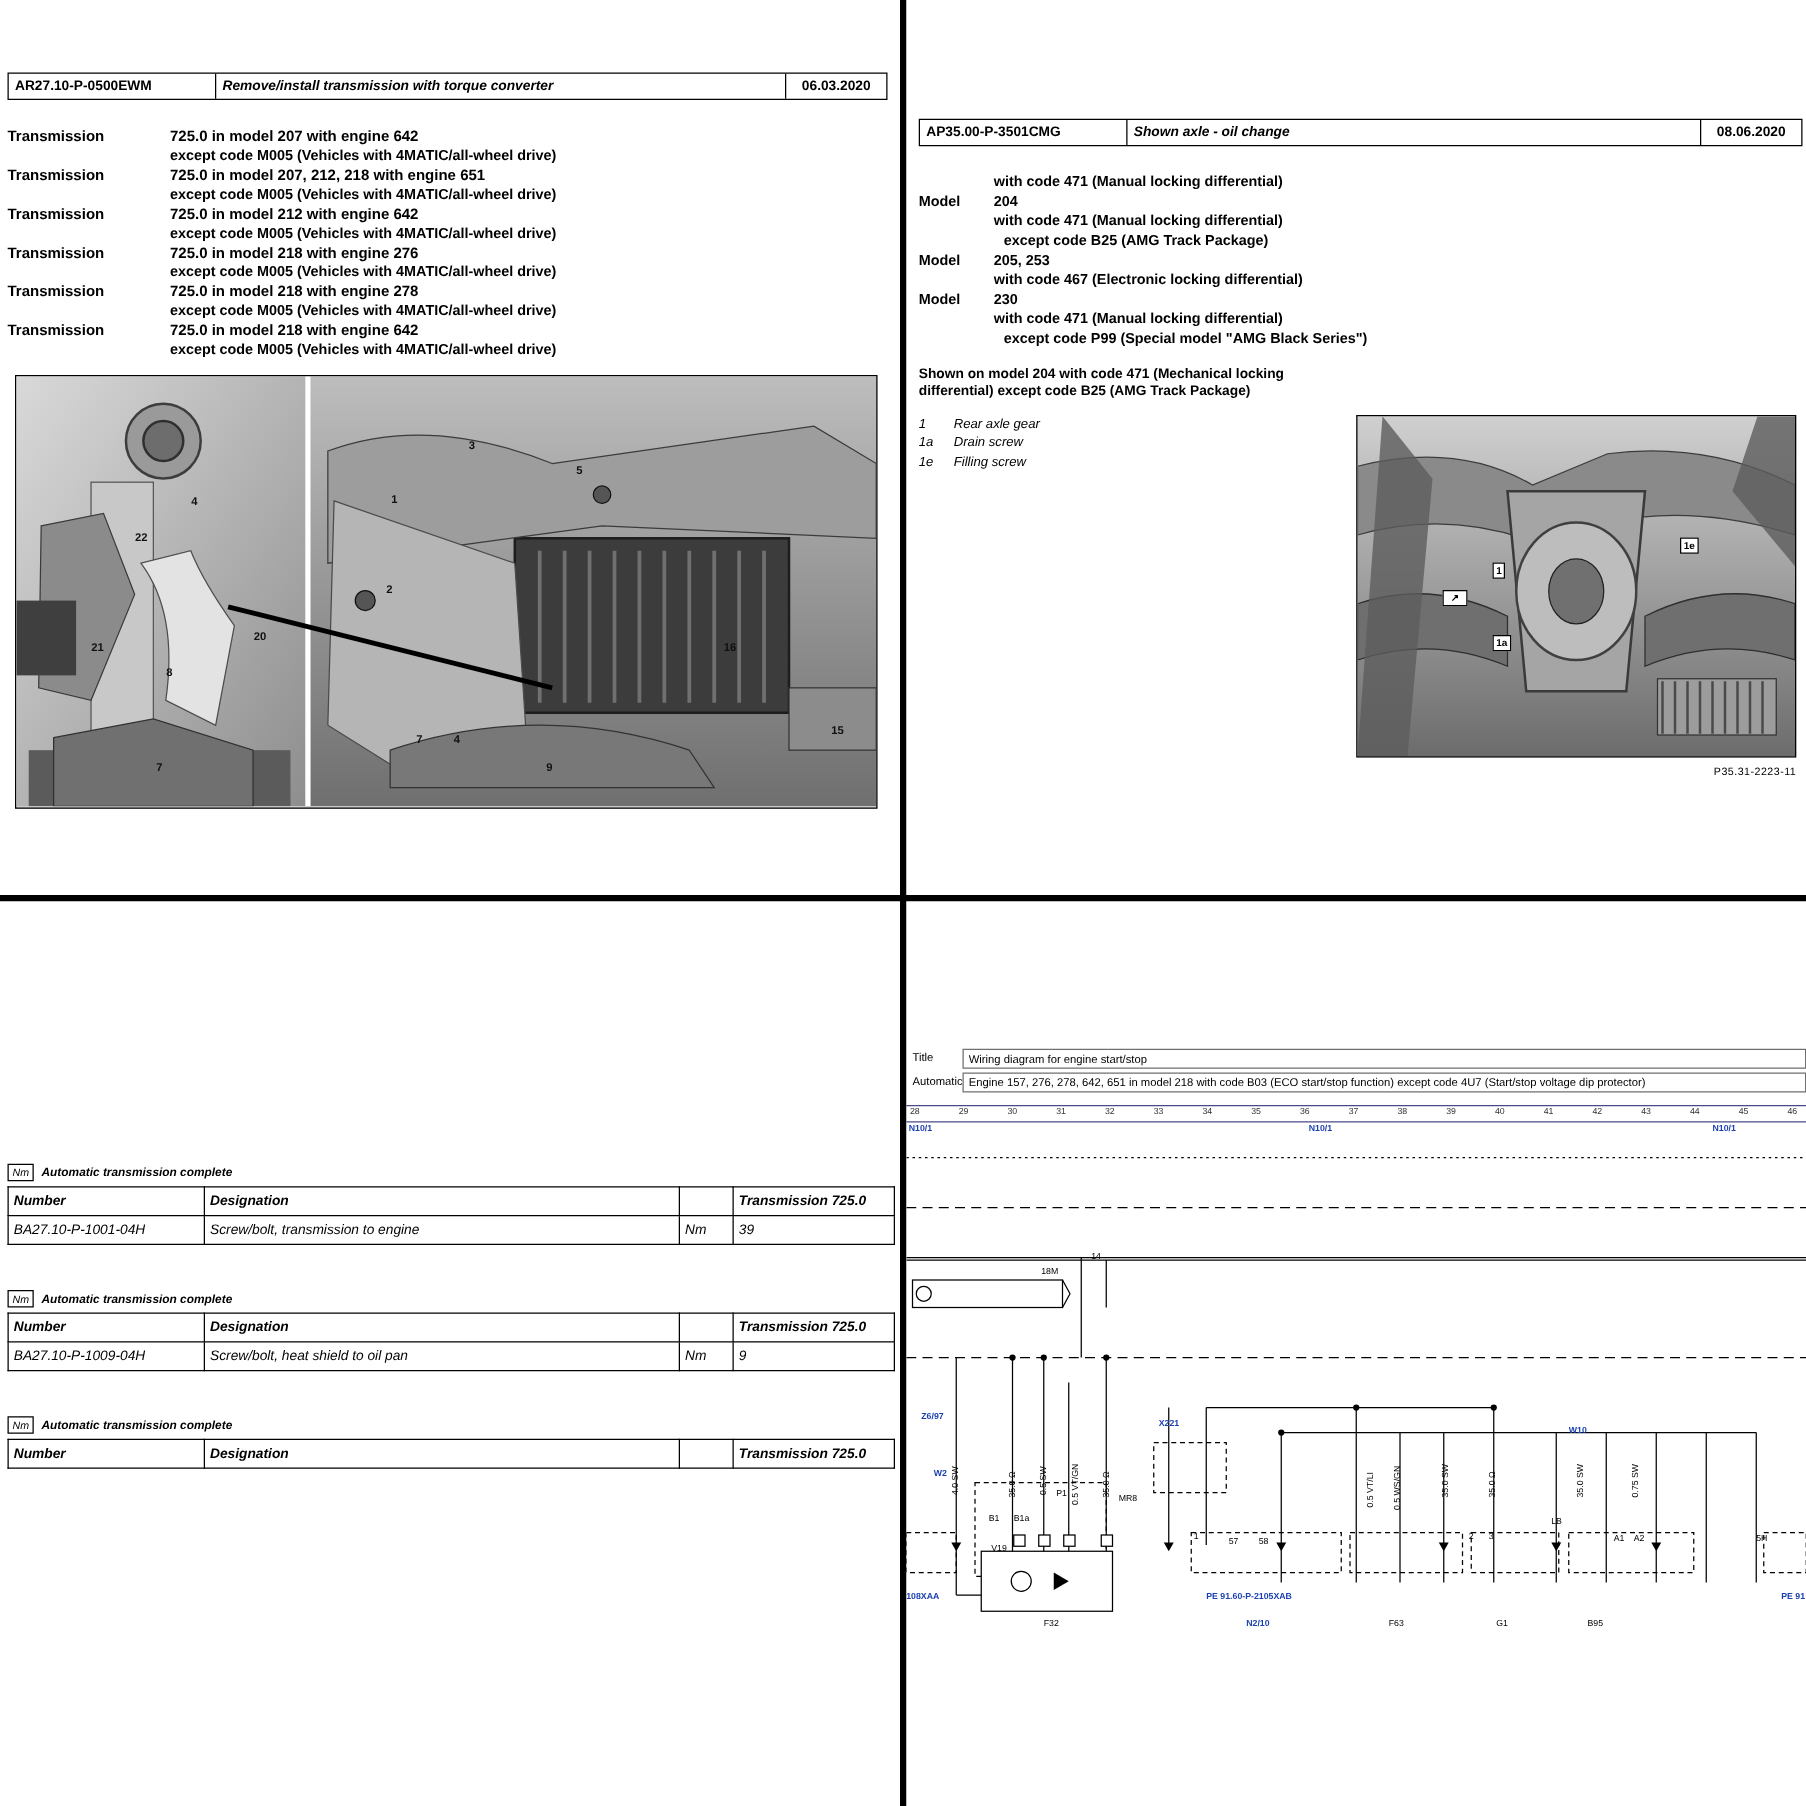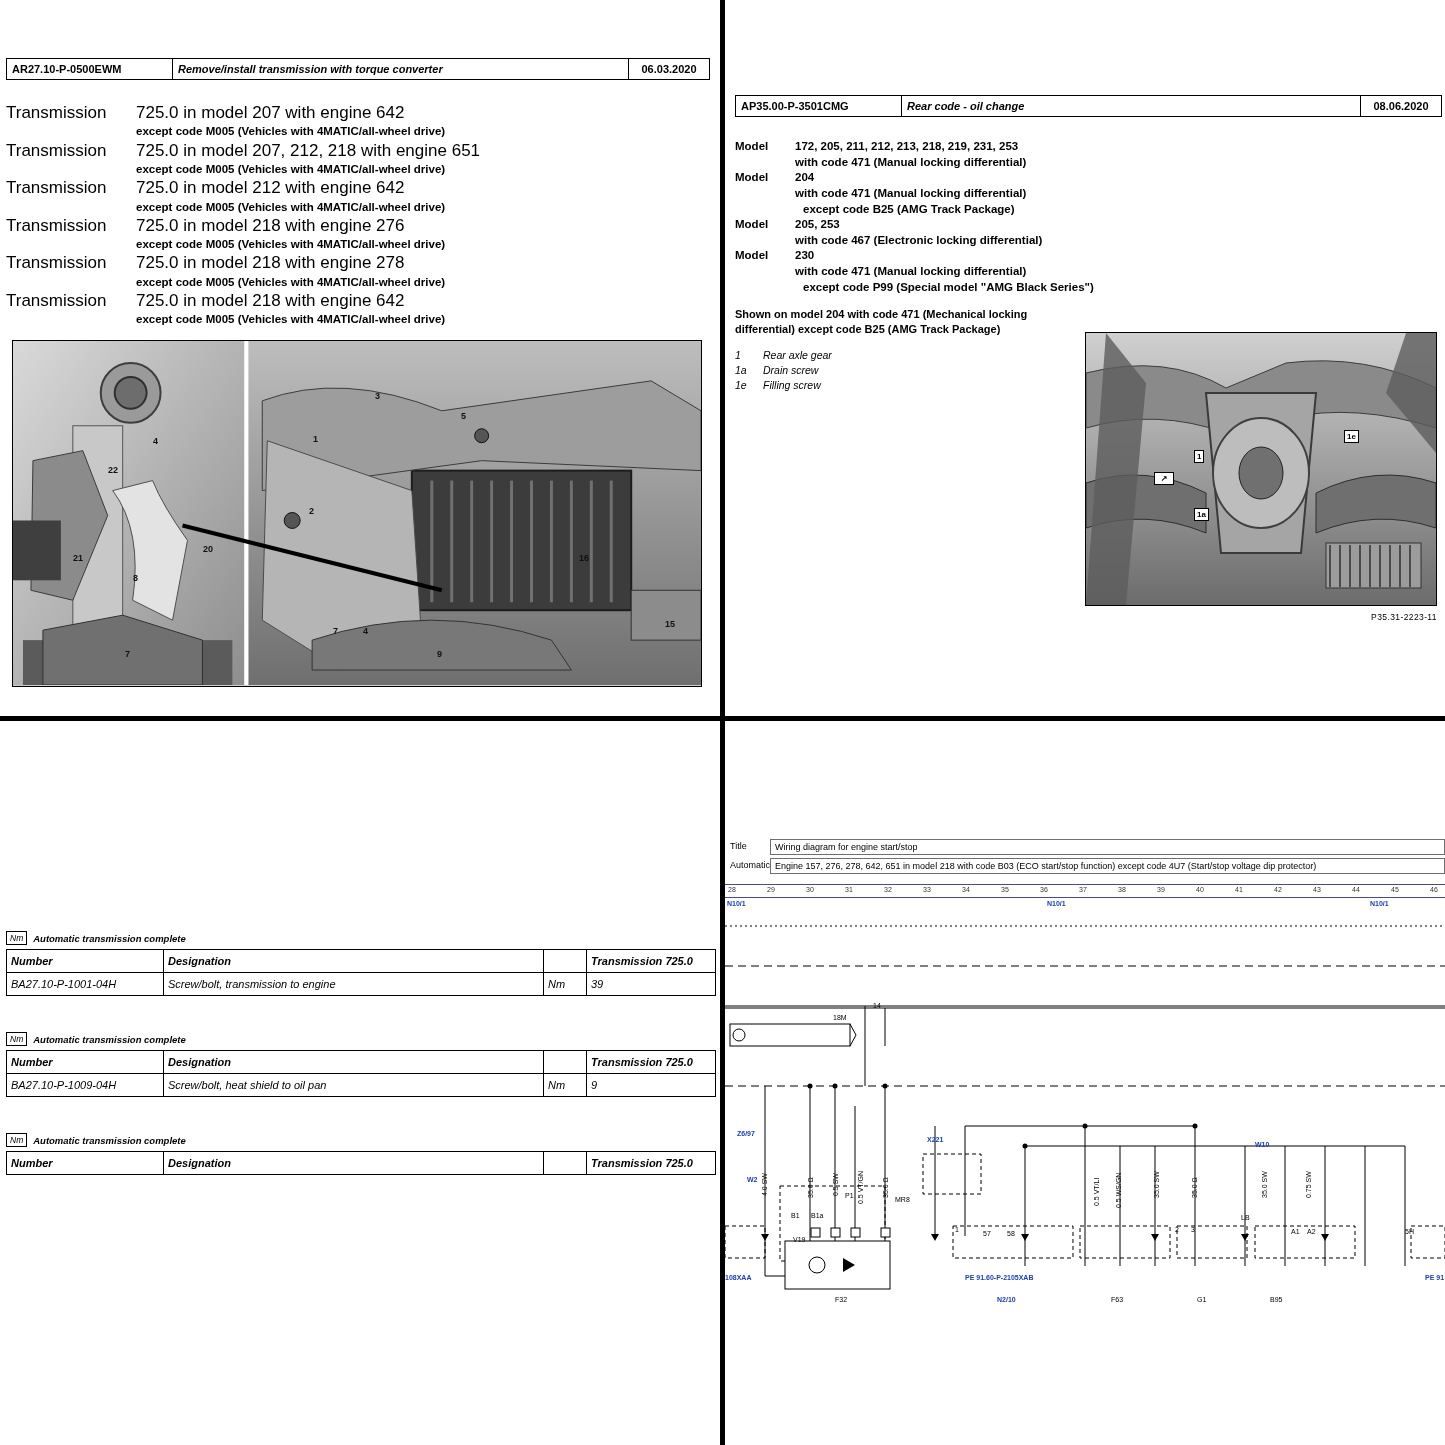--- a/index.html
+++ b/index.html
@@ -57,21 +57,21 @@
     border-right: 1px solid #000;
     white-space: nowrap;
     overflow: hidden;
   }
   .doc-header .cell:last-child { border-right: none; }
   .hdr-code { width: 155px; }
   .hdr-title { flex: 1; font-style: italic; }
   .hdr-date { width: 70px; justify-content: center; font-weight: bold; }
 
   .trans-list { margin-top: 22px; }
-  .trans-row { font-size: 17px; font-weight: normal; line-height: 1.32; }
+  .trans-row { font-size: 12px; font-weight: bold; line-height: 1.32; }
   .trans-row .lbl { display: inline-block; width: 130px; vertical-align: top; }
   .trans-row .val { display: inline-block; }
   .trans-sub { font-size: 11.5px; font-weight: bold; padding-left: 130px; line-height: 1.32; }
 
   .figure-box {
     border: 1px solid #000;
     background: #cfcfcf;
     position: relative;
     overflow: hidden;
   }
@@ -293,28 +293,25 @@
       <span class="callout" style="left:424px;top:308px;">9</span>
       <span class="callout" style="left:652px;top:278px;">15</span>
     </div>
   </div>
 </div>
 
 <div class="page q2">
   <div class="q2-inner">
     <div class="doc-header" style="width:705px;">
       <div class="cell hdr-code">AP35.00-P-3501CMG</div>
-      <div class="cell hdr-title">Rear code - oil change</div>
+      <div class="cell hdr-title">Shown axle - oil change</div>
       <div class="cell hdr-date">08.06.2020</div>
     </div>
 
     <div class="model-list">
-      <div class="model-row">
-        <span class="lbl">Model</span><span>172, 205, 211, 212, 213, 218, 219, 231, 253</span>
-      </div>
       <div class="model-sub">with code 471 (Manual locking differential)</div>
 
       <div class="model-row">
         <span class="lbl">Model</span><span>204</span>
       </div>
       <div class="model-sub">with code 471 (Manual locking differential)</div>
       <div class="model-sub2">except code B25 (AMG Track Package)</div>
 
       <div class="model-row">
         <span class="lbl">Model</span><span>205, 253</span>

